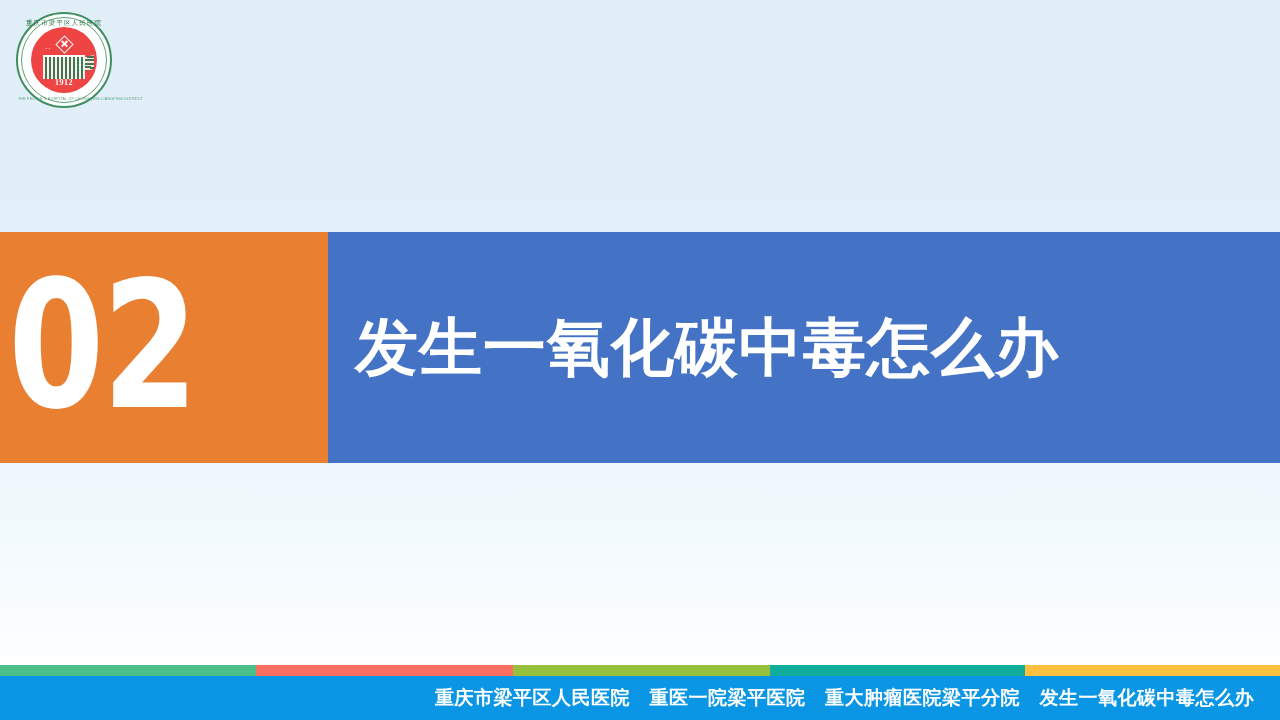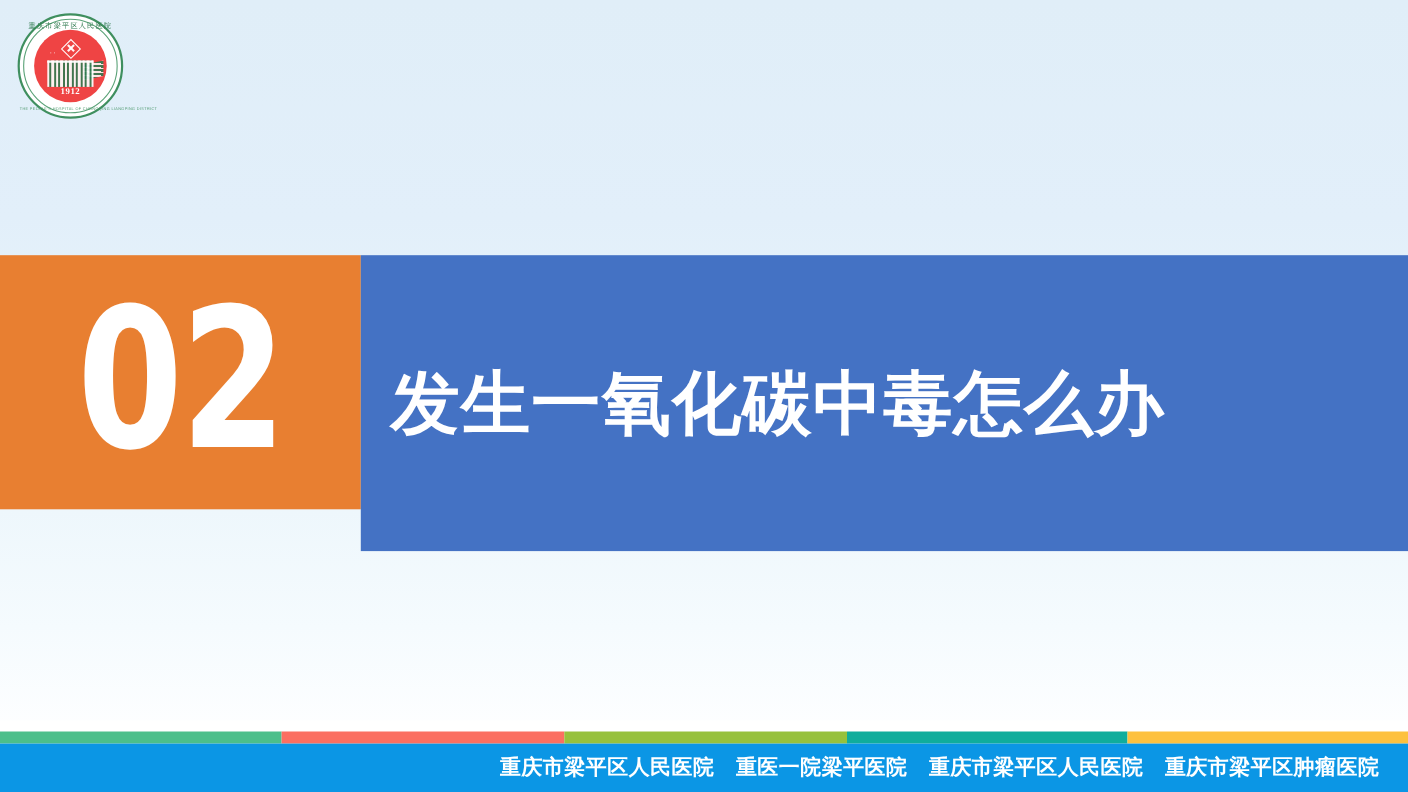--- a/index.html
+++ b/index.html
@@ -148,37 +148,37 @@
   }
 
   
   .banner-number {
     position: absolute;
     left: 0; top: 232px;
     width: 328px; height: 231px;
     background: #e87f31;
     display: flex;
     align-items: center;
-    justify-content: center;
+    justify-content: flex-start;
   }
   .banner-number-text {
     color: #ffffff;
     font-family: "DejaVu Sans", sans-serif;
     font-size: 150px;
     font-weight: bold;
     line-height: 1;
     letter-spacing: -2px;
     transform: scaleX(0.92) scaleY(1.18);
     transform-origin: center;
     margin-top: -4px;
   }
   .banner-title {
     position: absolute;
     left: 328px; top: 232px;
-    width: 952px; height: 269px;
+    width: 952px; height: 231px;
     background: #4472c4;
     display: flex;
     align-items: center;
   }
   .banner-title-text {
     color: #ffffff;
     font-family: "DejaVu Sans", "Liberation Sans", sans-serif;
     font-size: 63px;
     font-weight: bold;
     letter-spacing: 1px;
@@ -248,16 +248,16 @@
 
   <div class="stripe-bar">
       <div class="stripe" style="background: rgb(76, 191, 139); width: 256px;"></div>
       <div class="stripe" style="background: rgb(251, 111, 97); width: 257px;"></div>
       <div class="stripe" style="background: rgb(151, 193, 60); width: 257px;"></div>
       <div class="stripe" style="background: rgb(16, 173, 156); width: 255px;"></div>
       <div class="stripe" style="background: rgb(253, 193, 63); width: 255px;"></div>
     </div>
 
   <div class="footer-bar" style="background: rgb(11, 150, 229);">
-    <div class="footer-text">重庆市梁平区人民医院　重医一院梁平医院　重庆市梁平区人民医院　重庆市梁平区肿瘤医院</div>
+    <div class="footer-text">重庆市梁平区人民医院　重医一院梁平医院　重大肿瘤医院梁平分院　发生一氧化碳中毒怎么办</div>
   </div>
 
 </div>
 
 </body></html>

